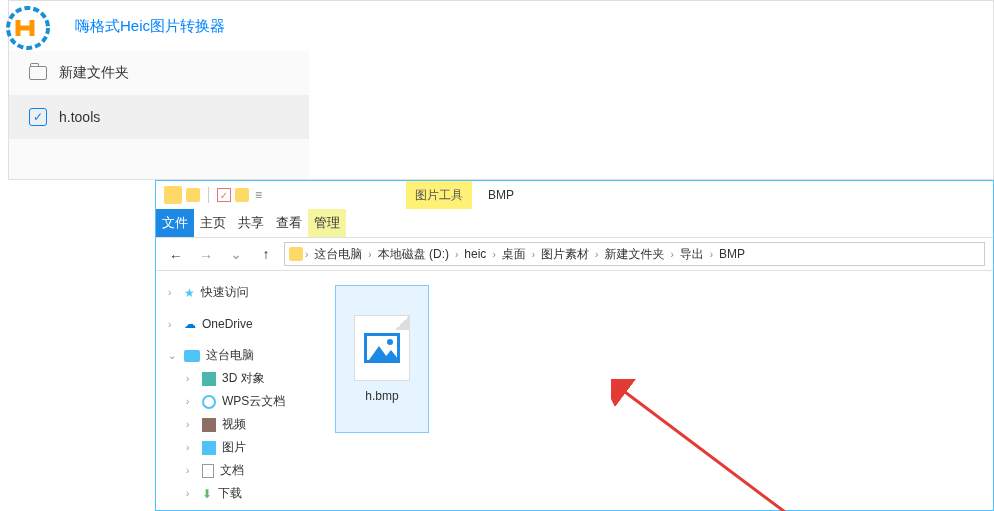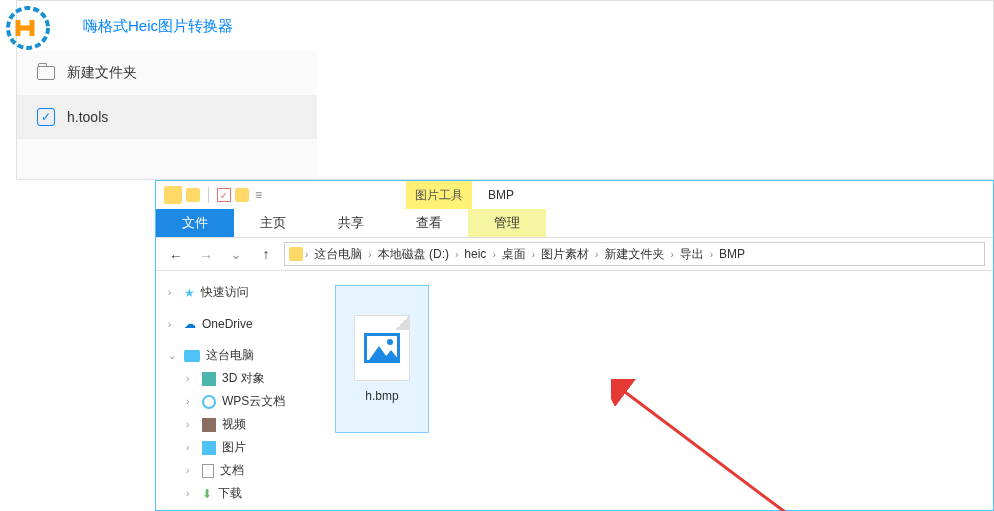--- a/index.html
+++ b/index.html
@@ -1,19 +1,19 @@
 <!DOCTYPE html>
 <html><head>
   <meta charset="utf-8">
   <style>
     * { margin: 0; padding: 0; box-sizing: border-box; font-family: "Microsoft YaHei", sans-serif; }
     body { width: 994px; height: 511px; background: #fff; position: relative; overflow: hidden; }
     
     
-    .app-window { position: absolute; top: 0; left: 16px; right: 0; height: 180px; border: 1px solid #e0e0e0; background: #fff; }
+    .app-window { position: absolute; top: 0; left: 8px; right: 0; height: 180px; border: 1px solid #e0e0e0; background: #fff; }
     .app-titlebar { height: 50px; display: flex; align-items: center; padding: 0 16px; position: relative; }
     .app-title { color: #0084ff; font-size: 15px; margin-left: 50px; }
     .titlebar-right { margin-left: auto; display: flex; align-items: center; gap: 20px; font-size: 14px; color: #666; }
     .vip-link { color: #ff9500; }
     .titlebar-btn { cursor: pointer; }
     .win-controls { display: flex; gap: 20px; margin-left: 20px; }
     .win-btn { width: 16px; height: 16px; display: flex; align-items: center; justify-content: center; color: #666; font-size: 16px; }
     
     .app-sidebar { width: 300px; background: #fafafa; position: absolute; top: 50px; left: 0; bottom: 0; }
     .sidebar-row { height: 44px; display: flex; align-items: center; padding: 0 20px; gap: 12px; }
@@ -33,21 +33,21 @@
     
     .explorer { position: absolute; top: 180px; left: 155px; right: 0; bottom: 0; border: 1px solid #4dc3ff; background: #fff; }
     .explorer-titlebar { height: 28px; background: #fff; display: flex; align-items: center; padding: 0 8px; gap: 4px; font-size: 12px; }
     .small-folder { width: 18px; height: 18px; background: #ffd968; border-radius: 2px; }
     .qat-sep { width: 1px; height: 16px; background: #ccc; margin: 0 4px; }
     .qat-check { width: 14px; height: 14px; border: 1px solid #e57373; display: flex; align-items: center; justify-content: center; color: #e57373; font-size: 10px; }
     .pic-tools { background: #fff176; padding: 0 9px; height: 28px; display: flex; align-items: center; margin-left: 140px; color: #555; }
     .explorer-wintitle { margin-left: 12px; color: #333; }
     
     .ribbon { height: 28px; display: flex; align-items: center; font-size: 13px; }
-    .ribbon-tab { padding: 0 26px; height: 28px; display: flex; align-items: center; color: #333; }
+    .ribbon-tab { padding: 0 6px; height: 28px; display: flex; align-items: center; color: #333; }
     .ribbon-tab.file { background: #1e88e5; color: #fff; }
     .ribbon-tab.manage { background: #f5f5a0; }
     
     .nav-bar { height: 34px; display: flex; align-items: center; padding: 0 8px; gap: 6px; border-top: 1px solid #e0e0e0; border-bottom: 1px solid #e0e0e0; }
     .nav-arrow { width: 24px; height: 24px; display: flex; align-items: center; justify-content: center; color: #999; font-size: 14px; }
     .nav-arrow.active { color: #333; }
     .breadcrumb { flex: 1; height: 24px; border: 1px solid #ccc; display: flex; align-items: center; padding: 0 4px; font-size: 12px; gap: 2px; }
     .bc-item { padding: 0 4px; color: #333; }
     .bc-sep { color: #888; font-size: 10px; }
     

